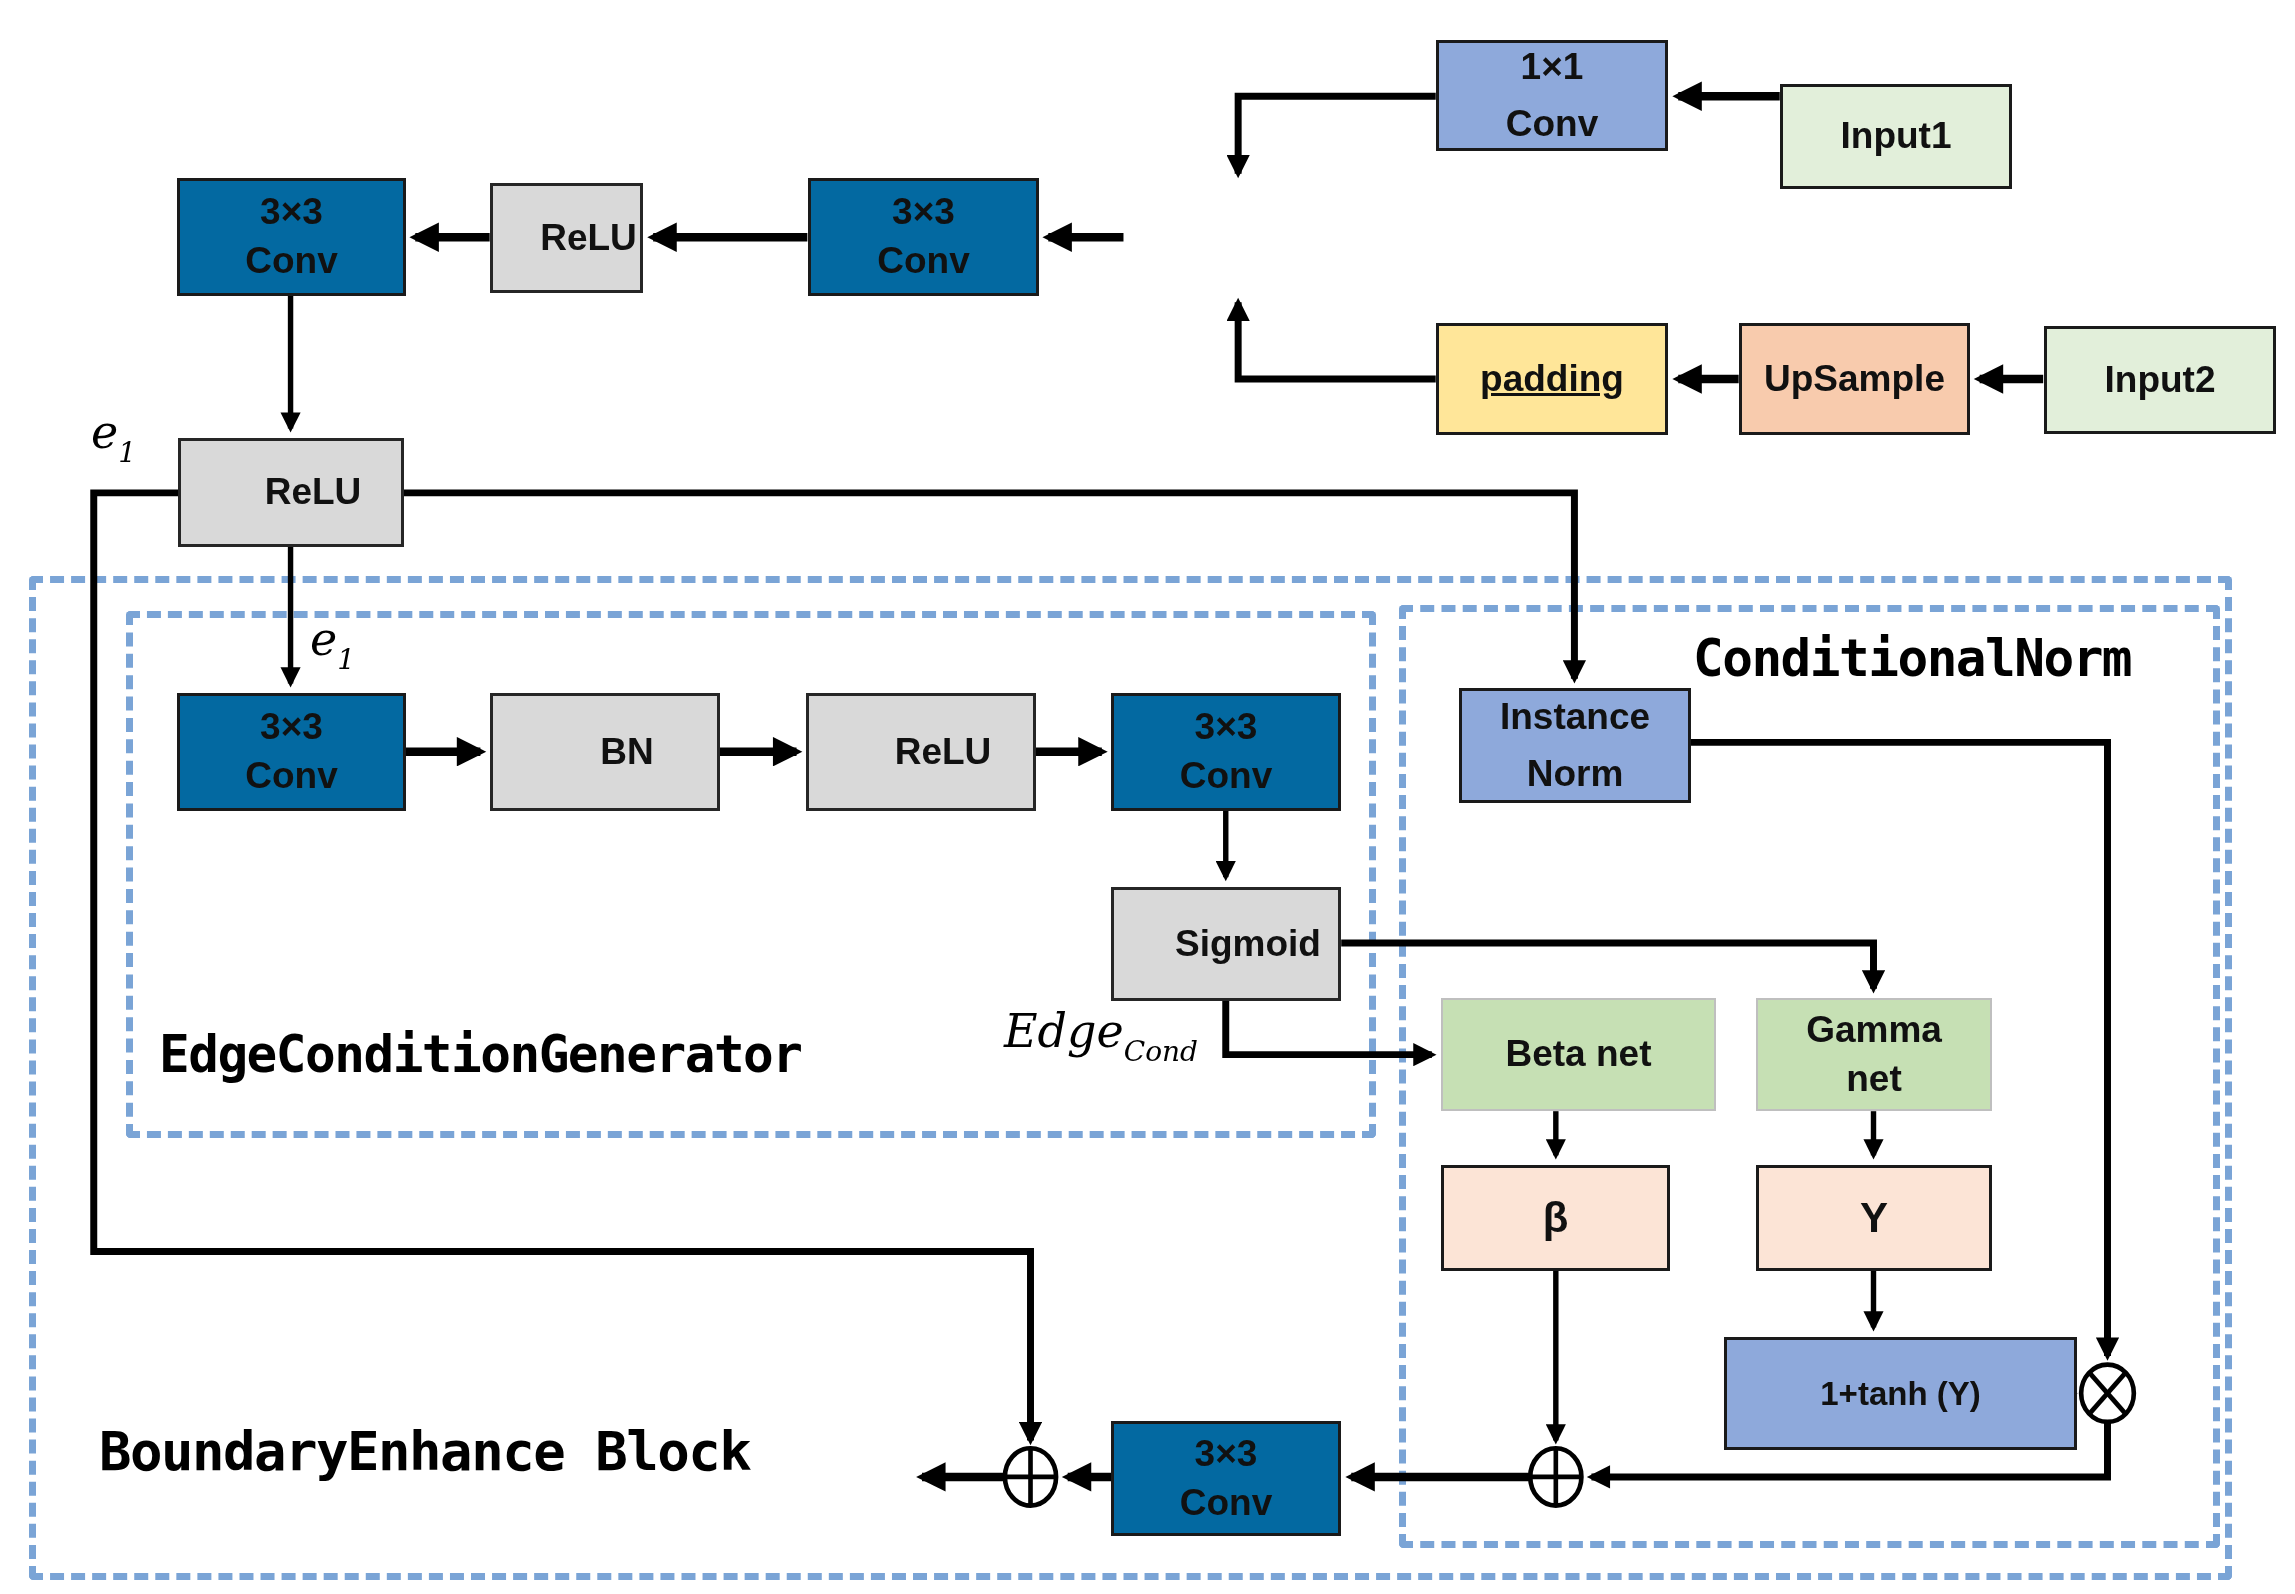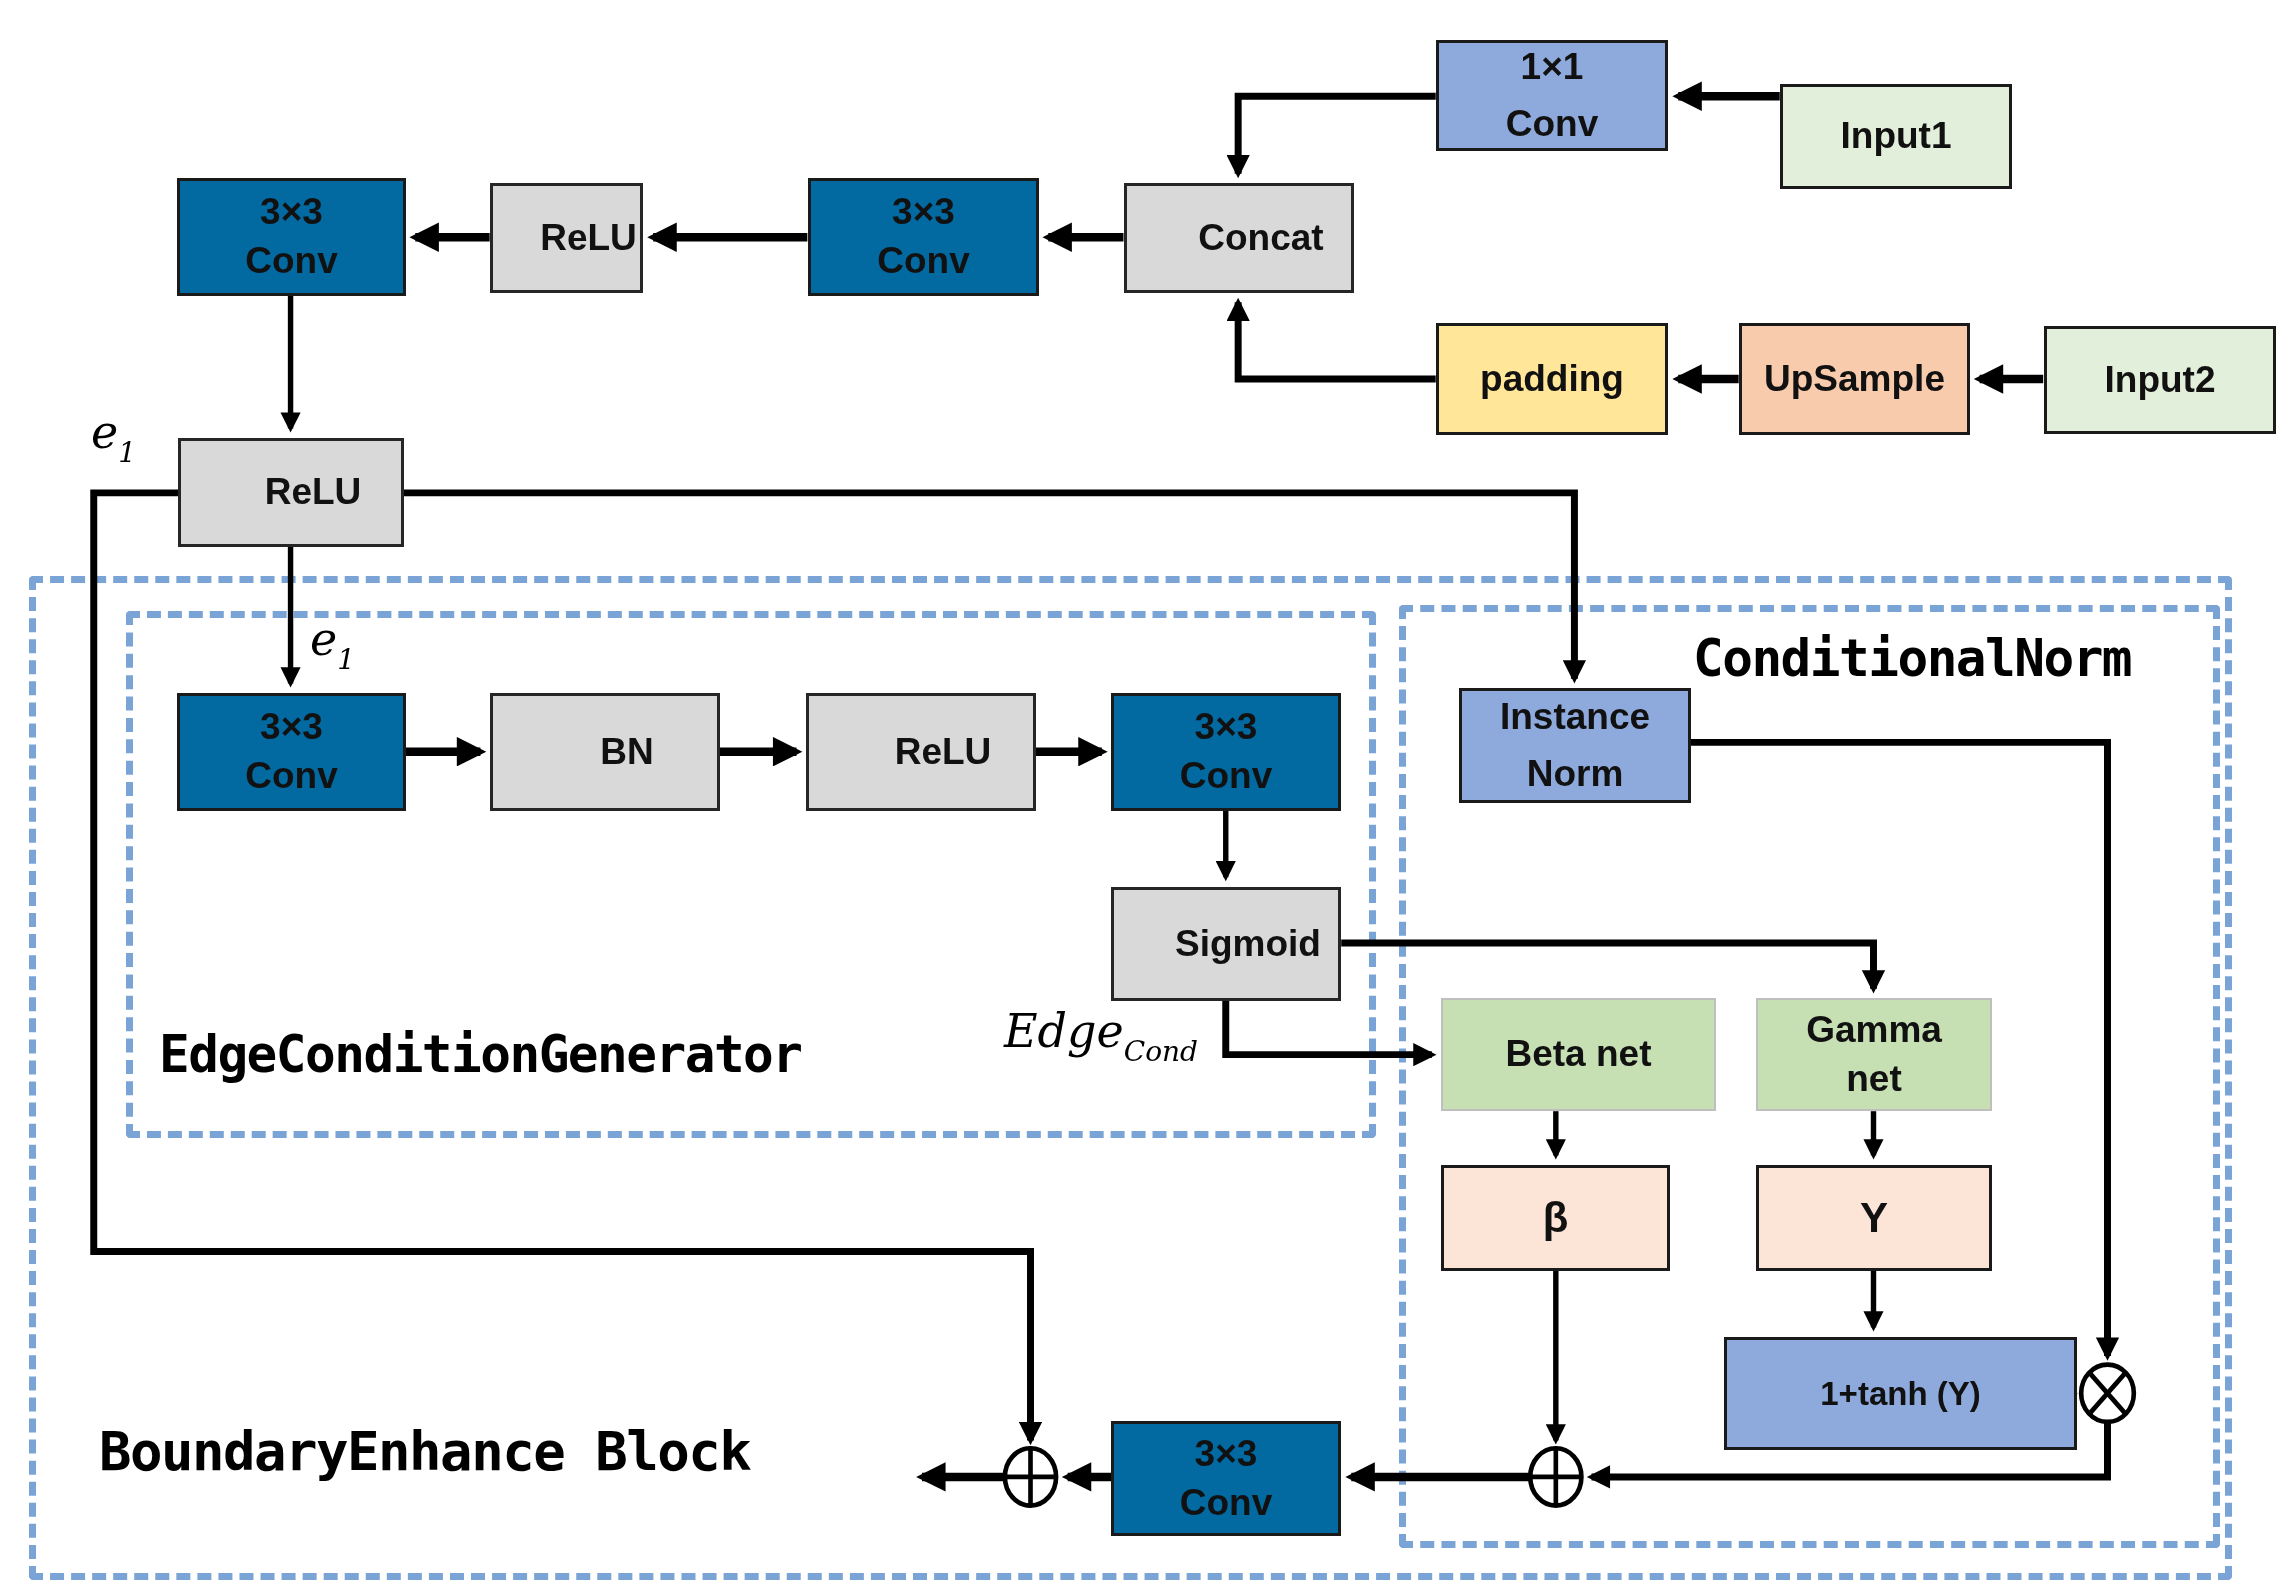--- a/index.html
+++ b/index.html
@@ -110,25 +110,22 @@
     <span>3×3</span>
     <span>Conv</span>
   </div>
   <div class="node gray" style="left:490px;top:183px;width:153px;height:110px;">
     <span>ReLU</span>
   </div>
   <div class="node orange" style="left:808px;top:178px;width:231px;height:118px;">
     <span>3×3</span>
     <span>Conv</span>
   </div>
-  <div class="node gray" style="left:1124px;top:183px;width:230px;height:110px;">
-    <span>Concat</span>
-  </div>
-
-  <div class="node yellow" style="left:1436px;top:323px;width:232px;height:112px;">
+
+  <div class="node yellow" style="left:1436px;top:323px;width:232px;height:112px;text-decoration:underline;">
     <span>padding</span>
   </div>
   <div class="node peach" style="left:1739px;top:323px;width:231px;height:112px;">
     <span>UpSample</span>
   </div>
   <div class="node lgreen" style="left:2044px;top:326px;width:232px;height:108px;">
     <span>Input2</span>
   </div>
 
   <div class="node gray" style="left:178px;top:438px;width:226px;height:109px;">

